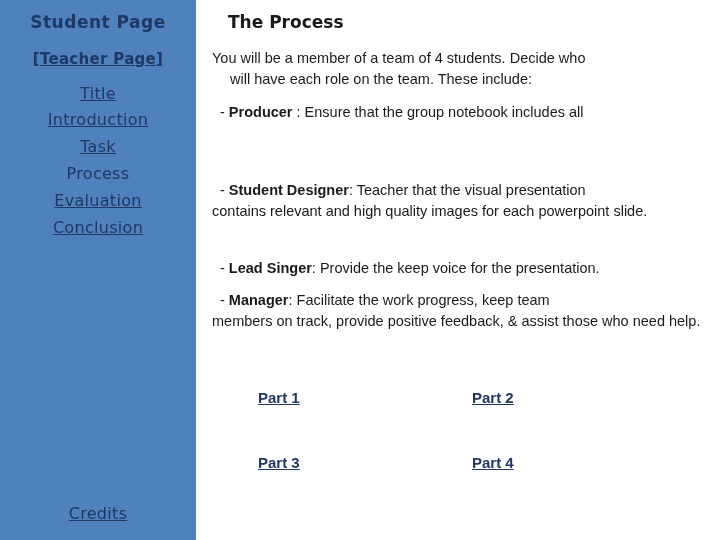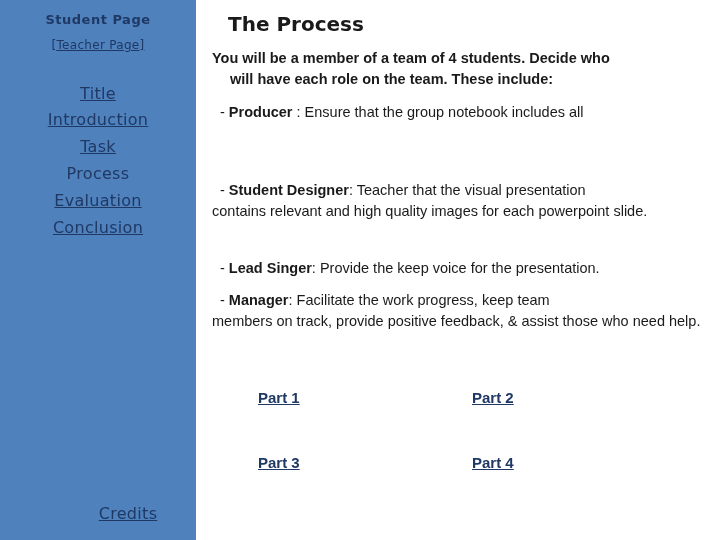--- a/index.html
+++ b/index.html
@@ -28,21 +28,21 @@
     height: 540px;
     background: #4f81bd;
   }
   #sidebar-title {
     position: absolute;
     left: 0;
     top: 12px;
     width: 196px;
     text-align: center;
     color: #1f3864;
-    font-size: 13px;
+    font-size: 17px;
     font-weight: bold;
     letter-spacing: 0.5px;
     font-family: "DejaVu Sans", sans-serif;
   }
   .nav-link {
     position: absolute;
     width: 196px;
     text-align: center;
     color: #1f3864;
     font-size: 16px;
@@ -51,59 +51,58 @@
     letter-spacing: 0.3px;
     cursor: pointer;
   }
   .nav-link.current {
     text-decoration: none;
   }
   .nav-bracket {
     color: #1f3864;
     text-decoration: none;
   }
-  #nav-teacher { top: 38px; font-size: 12px; }
+  #nav-teacher { top: 50px; font-size: 15px; font-weight: bold; }
   #nav-title { top: 84px; }
   #nav-introduction { top: 110px; }
   #nav-task { top: 137px; }
   #nav-process { top: 164px; }
   #nav-evaluation { top: 191px; }
   #nav-conclusion { top: 218px; }
-  #nav-credits { top: 504px; padding-left: 30px; }
+  #nav-credits { top: 504px; }
 
   
   #main {
     position: absolute;
     left: 196px;
     top: 0;
     width: 524px;
     height: 540px;
   }
   #main-title {
     position: absolute;
     left: 32px;
     top: 12px;
-    font-size: 20px;
+    font-size: 17px;
     font-weight: bold;
     color: #1a1a1a;
     font-family: "DejaVu Sans", sans-serif;
   }
   .body-par {
     position: absolute;
     color: #1a1a1a;
     font-size: 14.5px;
     line-height: 21px;
     font-family: "Liberation Sans", sans-serif;
   }
   #par-intro {
     left: 16px;
     top: 48px;
     width: 498px;
     text-indent: 0;
-    font-weight: bold;
   }
   #par-intro .cont {
     display: block;
     margin-left: 18px;
   }
   #par-producer {
     left: 16px;
     top: 102px;
     width: 495px;
   }

